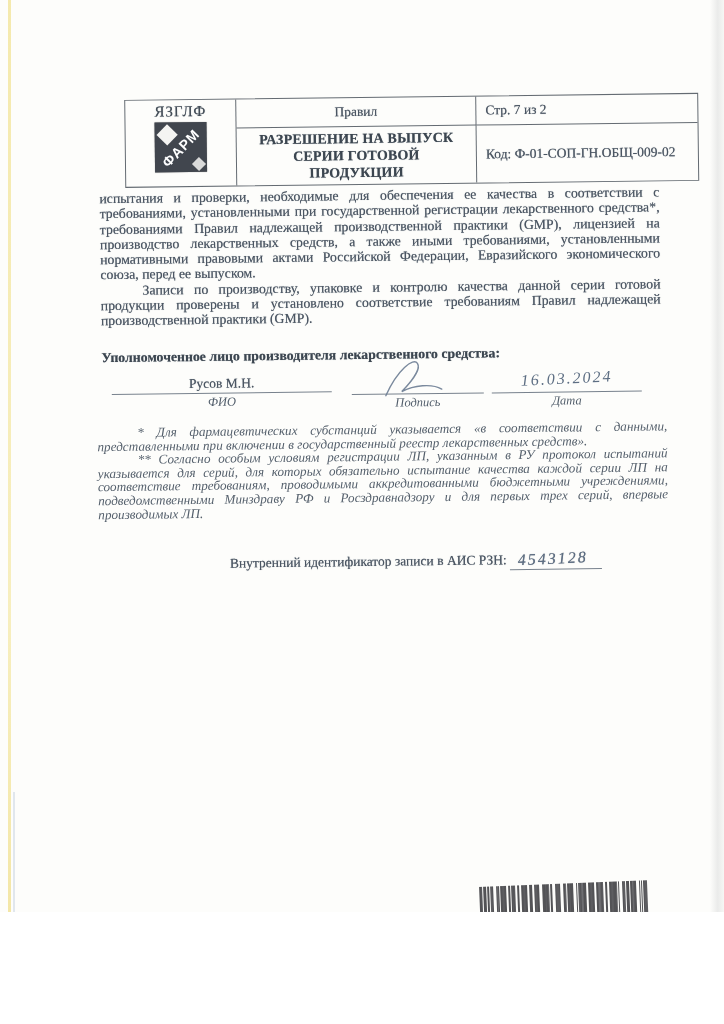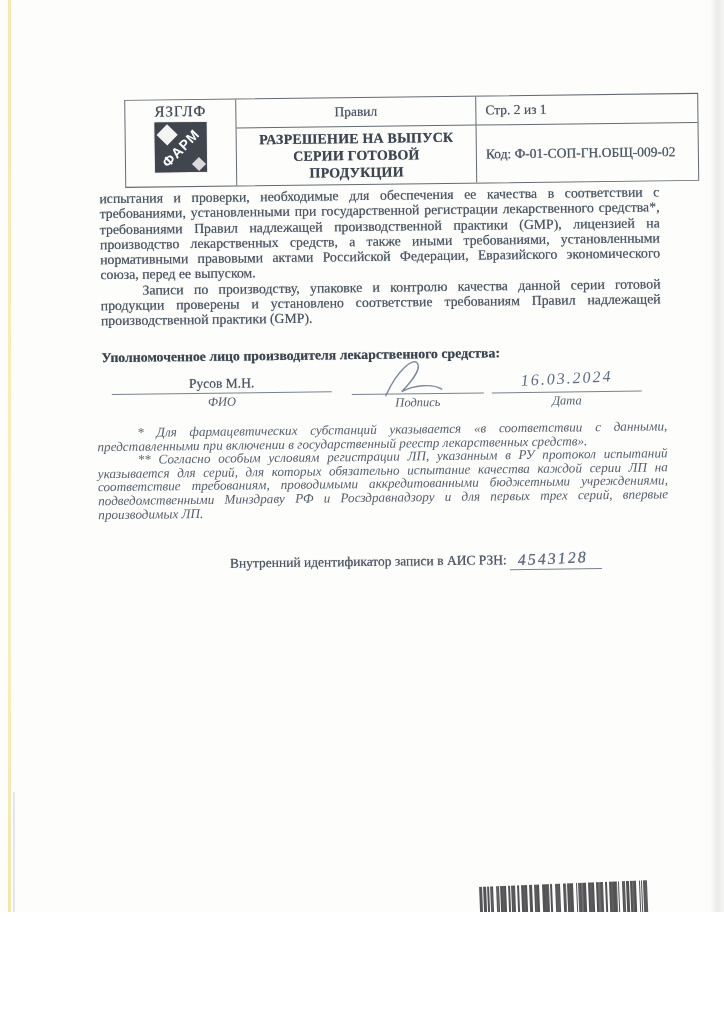--- a/index.html
+++ b/index.html
@@ -88,21 +88,21 @@
       <div class="cell cell-logo">
         <span class="org-code">ЯЗГЛФ</span>
         <div class="pharm-logo">
           <span>ФАРМ</span>
         </div>
       </div>
       <div class="cell cell-doctype">
         <span>Правил</span>
       </div>
       <div class="cell cell-page">
-        <span>Стр. 2 из 1</span>
+        <span>Стр. 7 из 2</span>
       </div>
       <div class="cell cell-title">
         <span>РАЗРЕШЕНИЕ НА ВЫПУСК СЕРИИ ГОТОВОЙ ПРОДУКЦИИ</span>
       </div>
       <div class="cell cell-code">
         <span>Код: Ф-01-СОП-ГН.ОБЩ-009-02</span>
       </div>
     </div>
 
     <div class="body-text soft">

